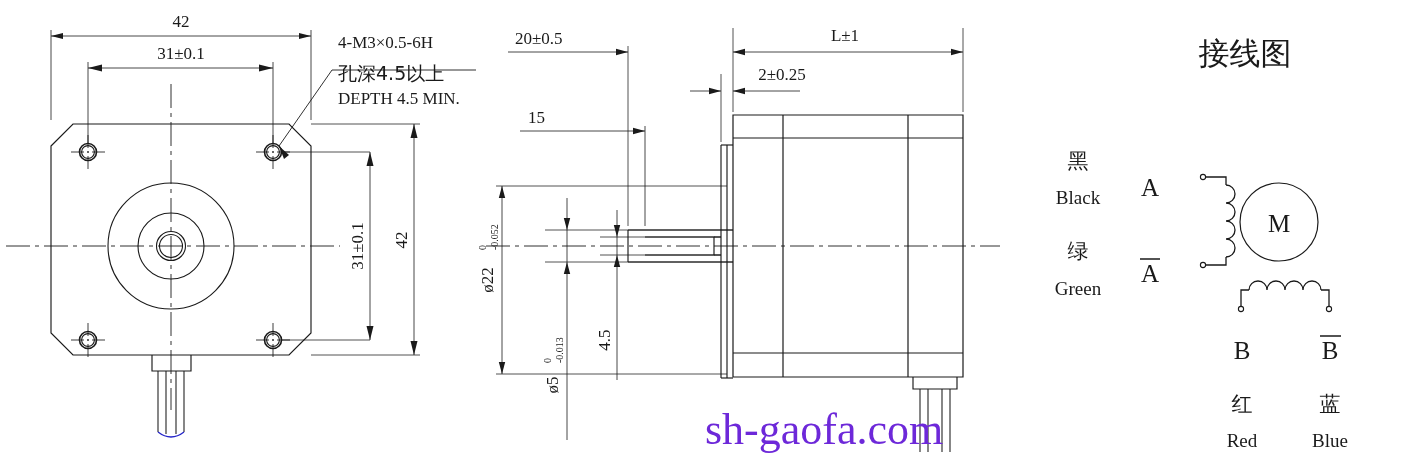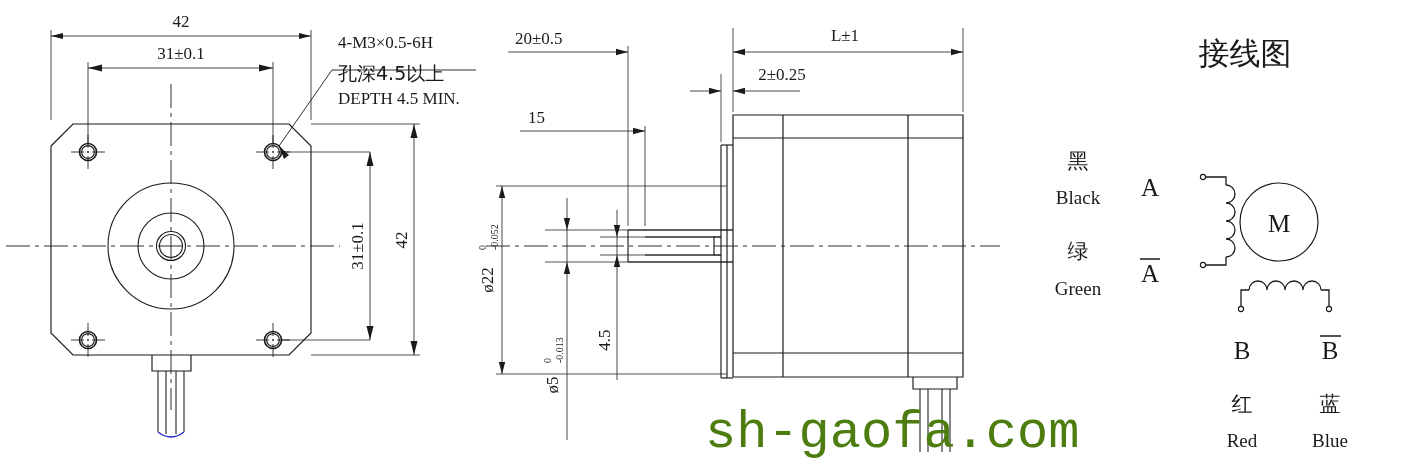--- a/index.html
+++ b/index.html
@@ -9,22 +9,22 @@
   svg.layer{position:absolute;left:0;top:0;width:1408px;height:476px;}
   .dimtxt{font-family:"Liberation Serif",serif;font-size:17px;fill:#1a1a1a;}
   .dimtxt-xs{font-family:"Liberation Serif",serif;font-size:10px;fill:#1a1a1a;}
   .notetxt{font-family:"Liberation Serif",serif;font-size:17px;fill:#1a1a1a;}
   .cntxt{font-family:"DejaVu Sans",sans-serif;fill:#1a1a1a;}
   .label{font-family:"Liberation Serif",serif;font-size:19px;fill:#1a1a1a;}
   .phase{font-family:"Liberation Serif",serif;font-size:25px;fill:#1a1a1a;}
   .mlbl{font-family:"Liberation Serif",serif;font-size:25px;fill:#1a1a1a;}
   .title-cn{font-family:"DejaVu Sans",sans-serif;font-size:31px;fill:#1a1a1a;}
   .lbl-cn{font-family:"DejaVu Sans",sans-serif;font-size:21px;fill:#1a1a1a;}
-  .wm{position:absolute;font-family:Liberation Mono, monospace;font-size:52px;
-      color:#4d7c0f;left:705px;top:404px;letter-spacing:0px;white-space:nowrap;}
+  .wm{position:absolute;font-family:Liberation Serif, serif;font-size:44px;
+      color:#6d28d9;left:705px;top:404px;letter-spacing:0px;white-space:nowrap;}
 </style>
 </head>
 <body>
 
 <div id="stage">
 
   <svg class="layer">
     <g stroke="#1a1a1a" fill="none" stroke-width="1.15">
 
       <path d="M51,146 L73,124 L289,124 L311,146 L311,333 L289,355 L73,355 L51,333 Z"></path>

